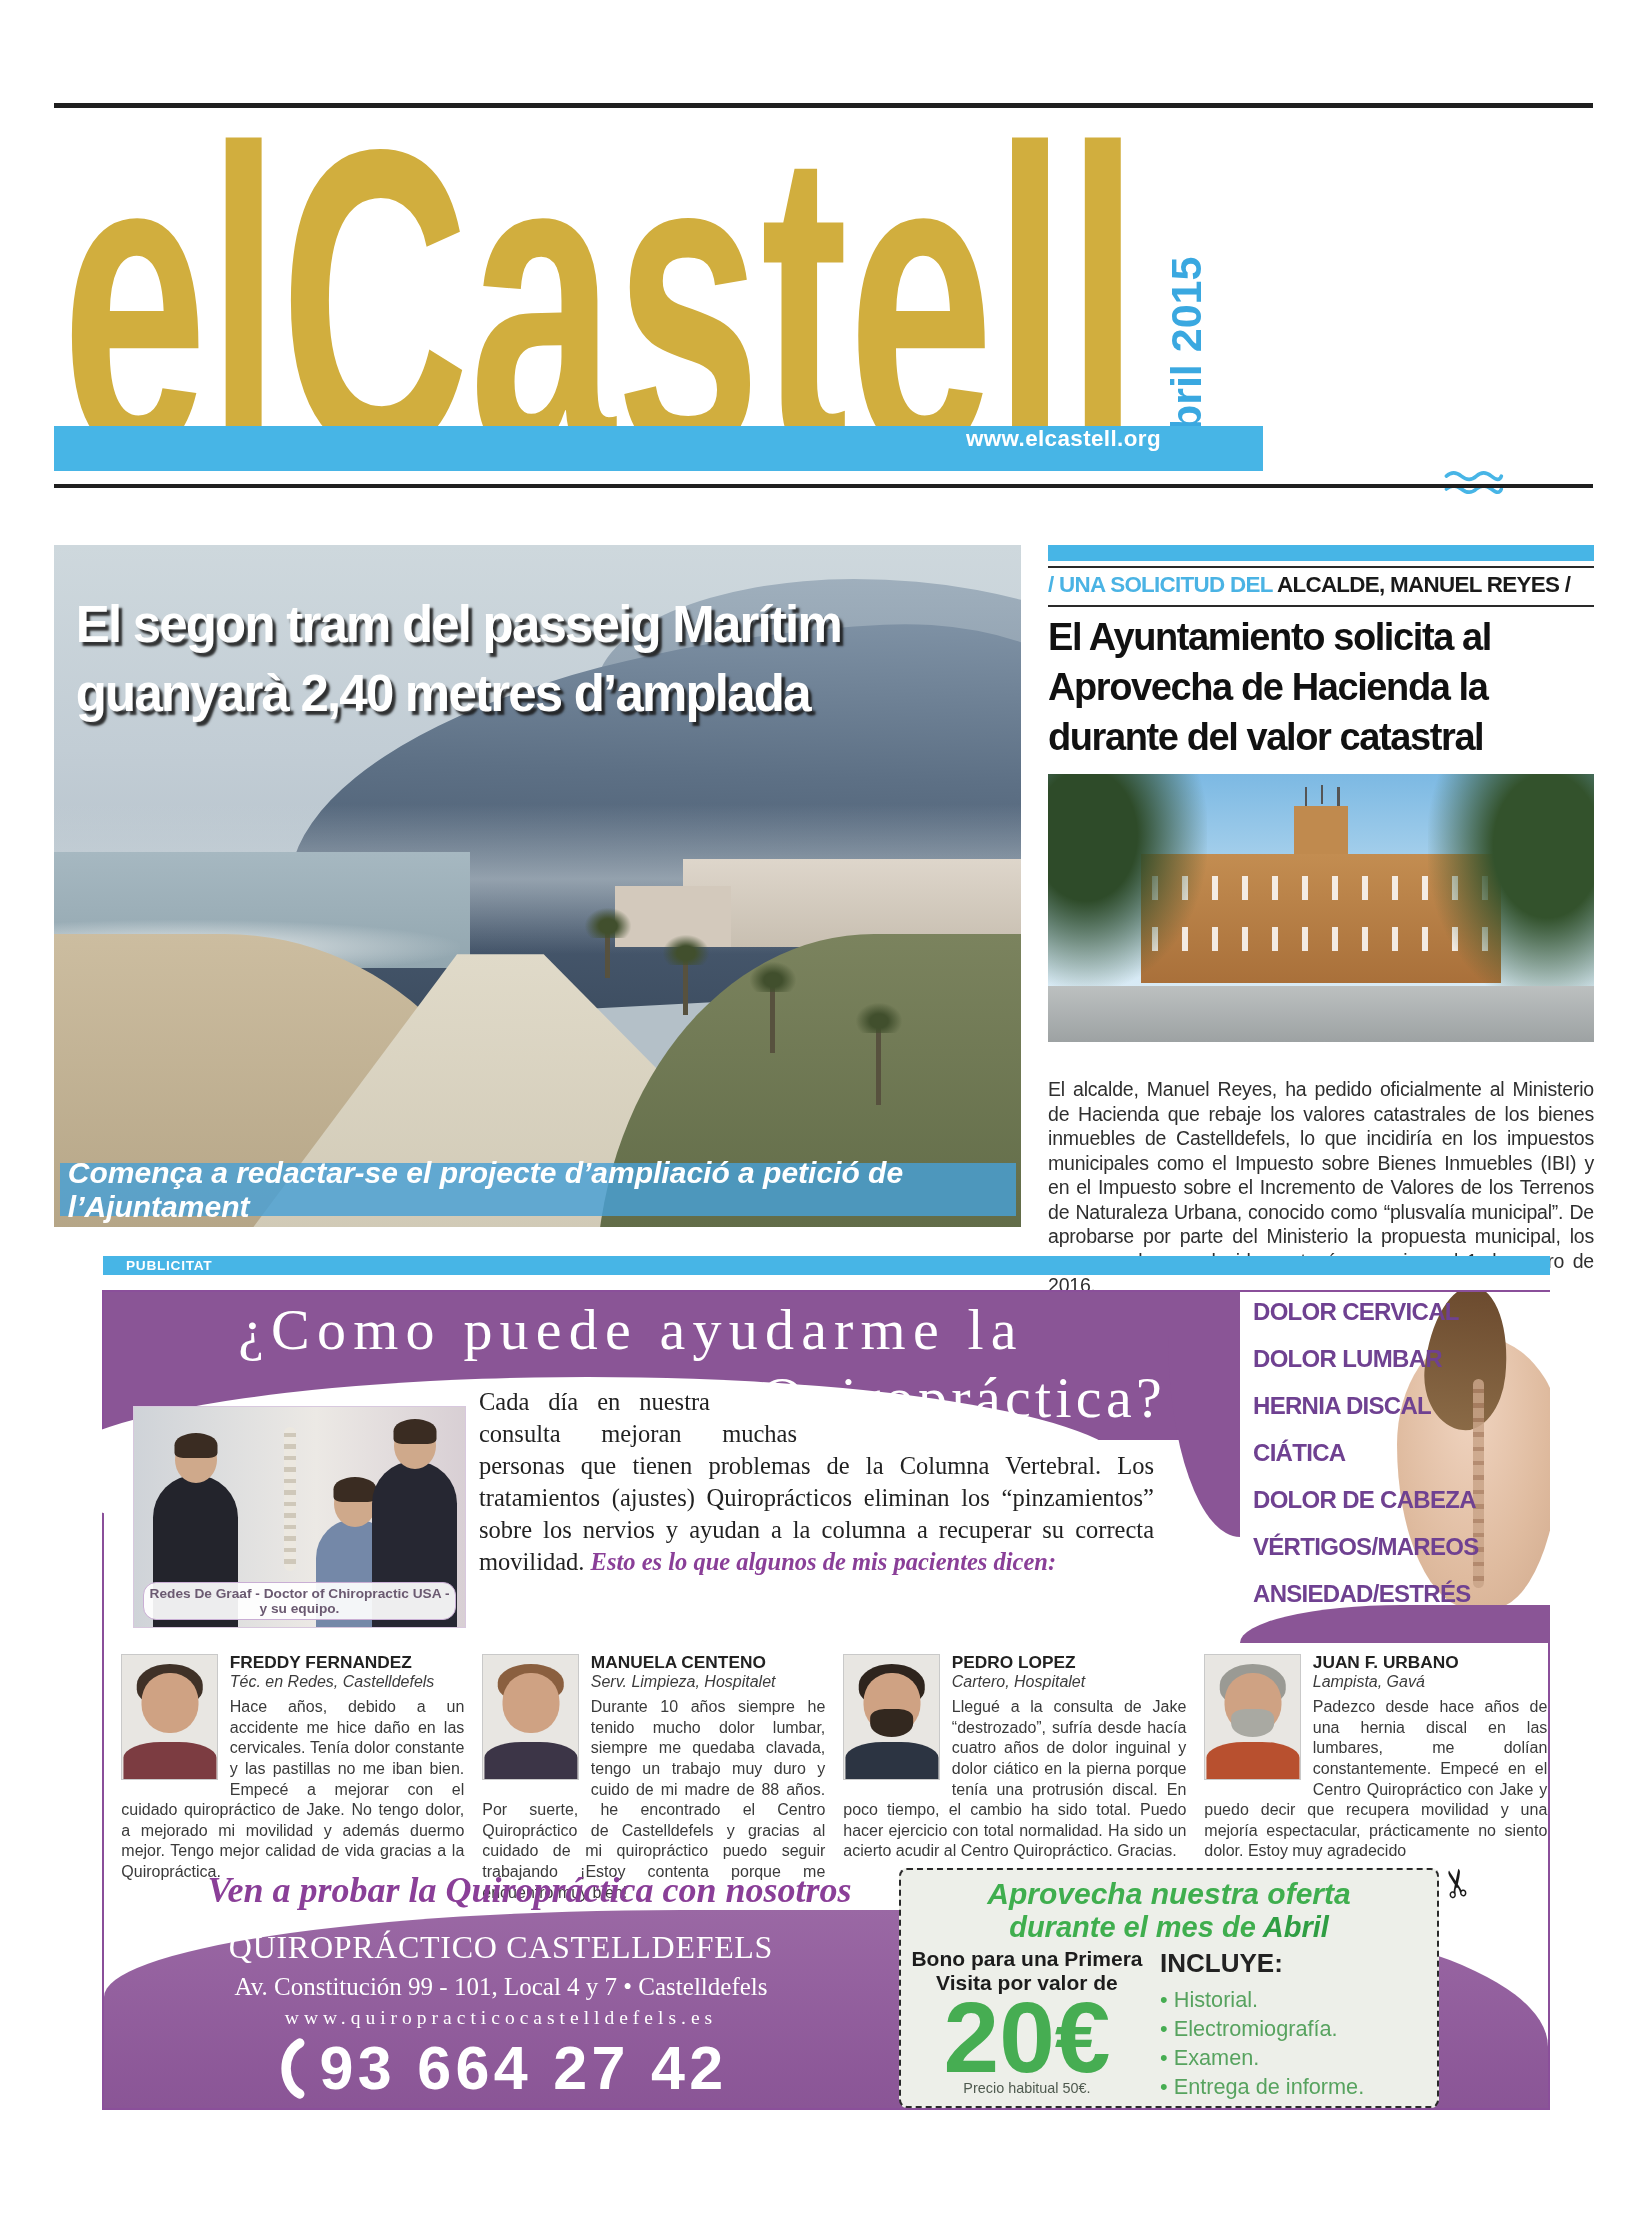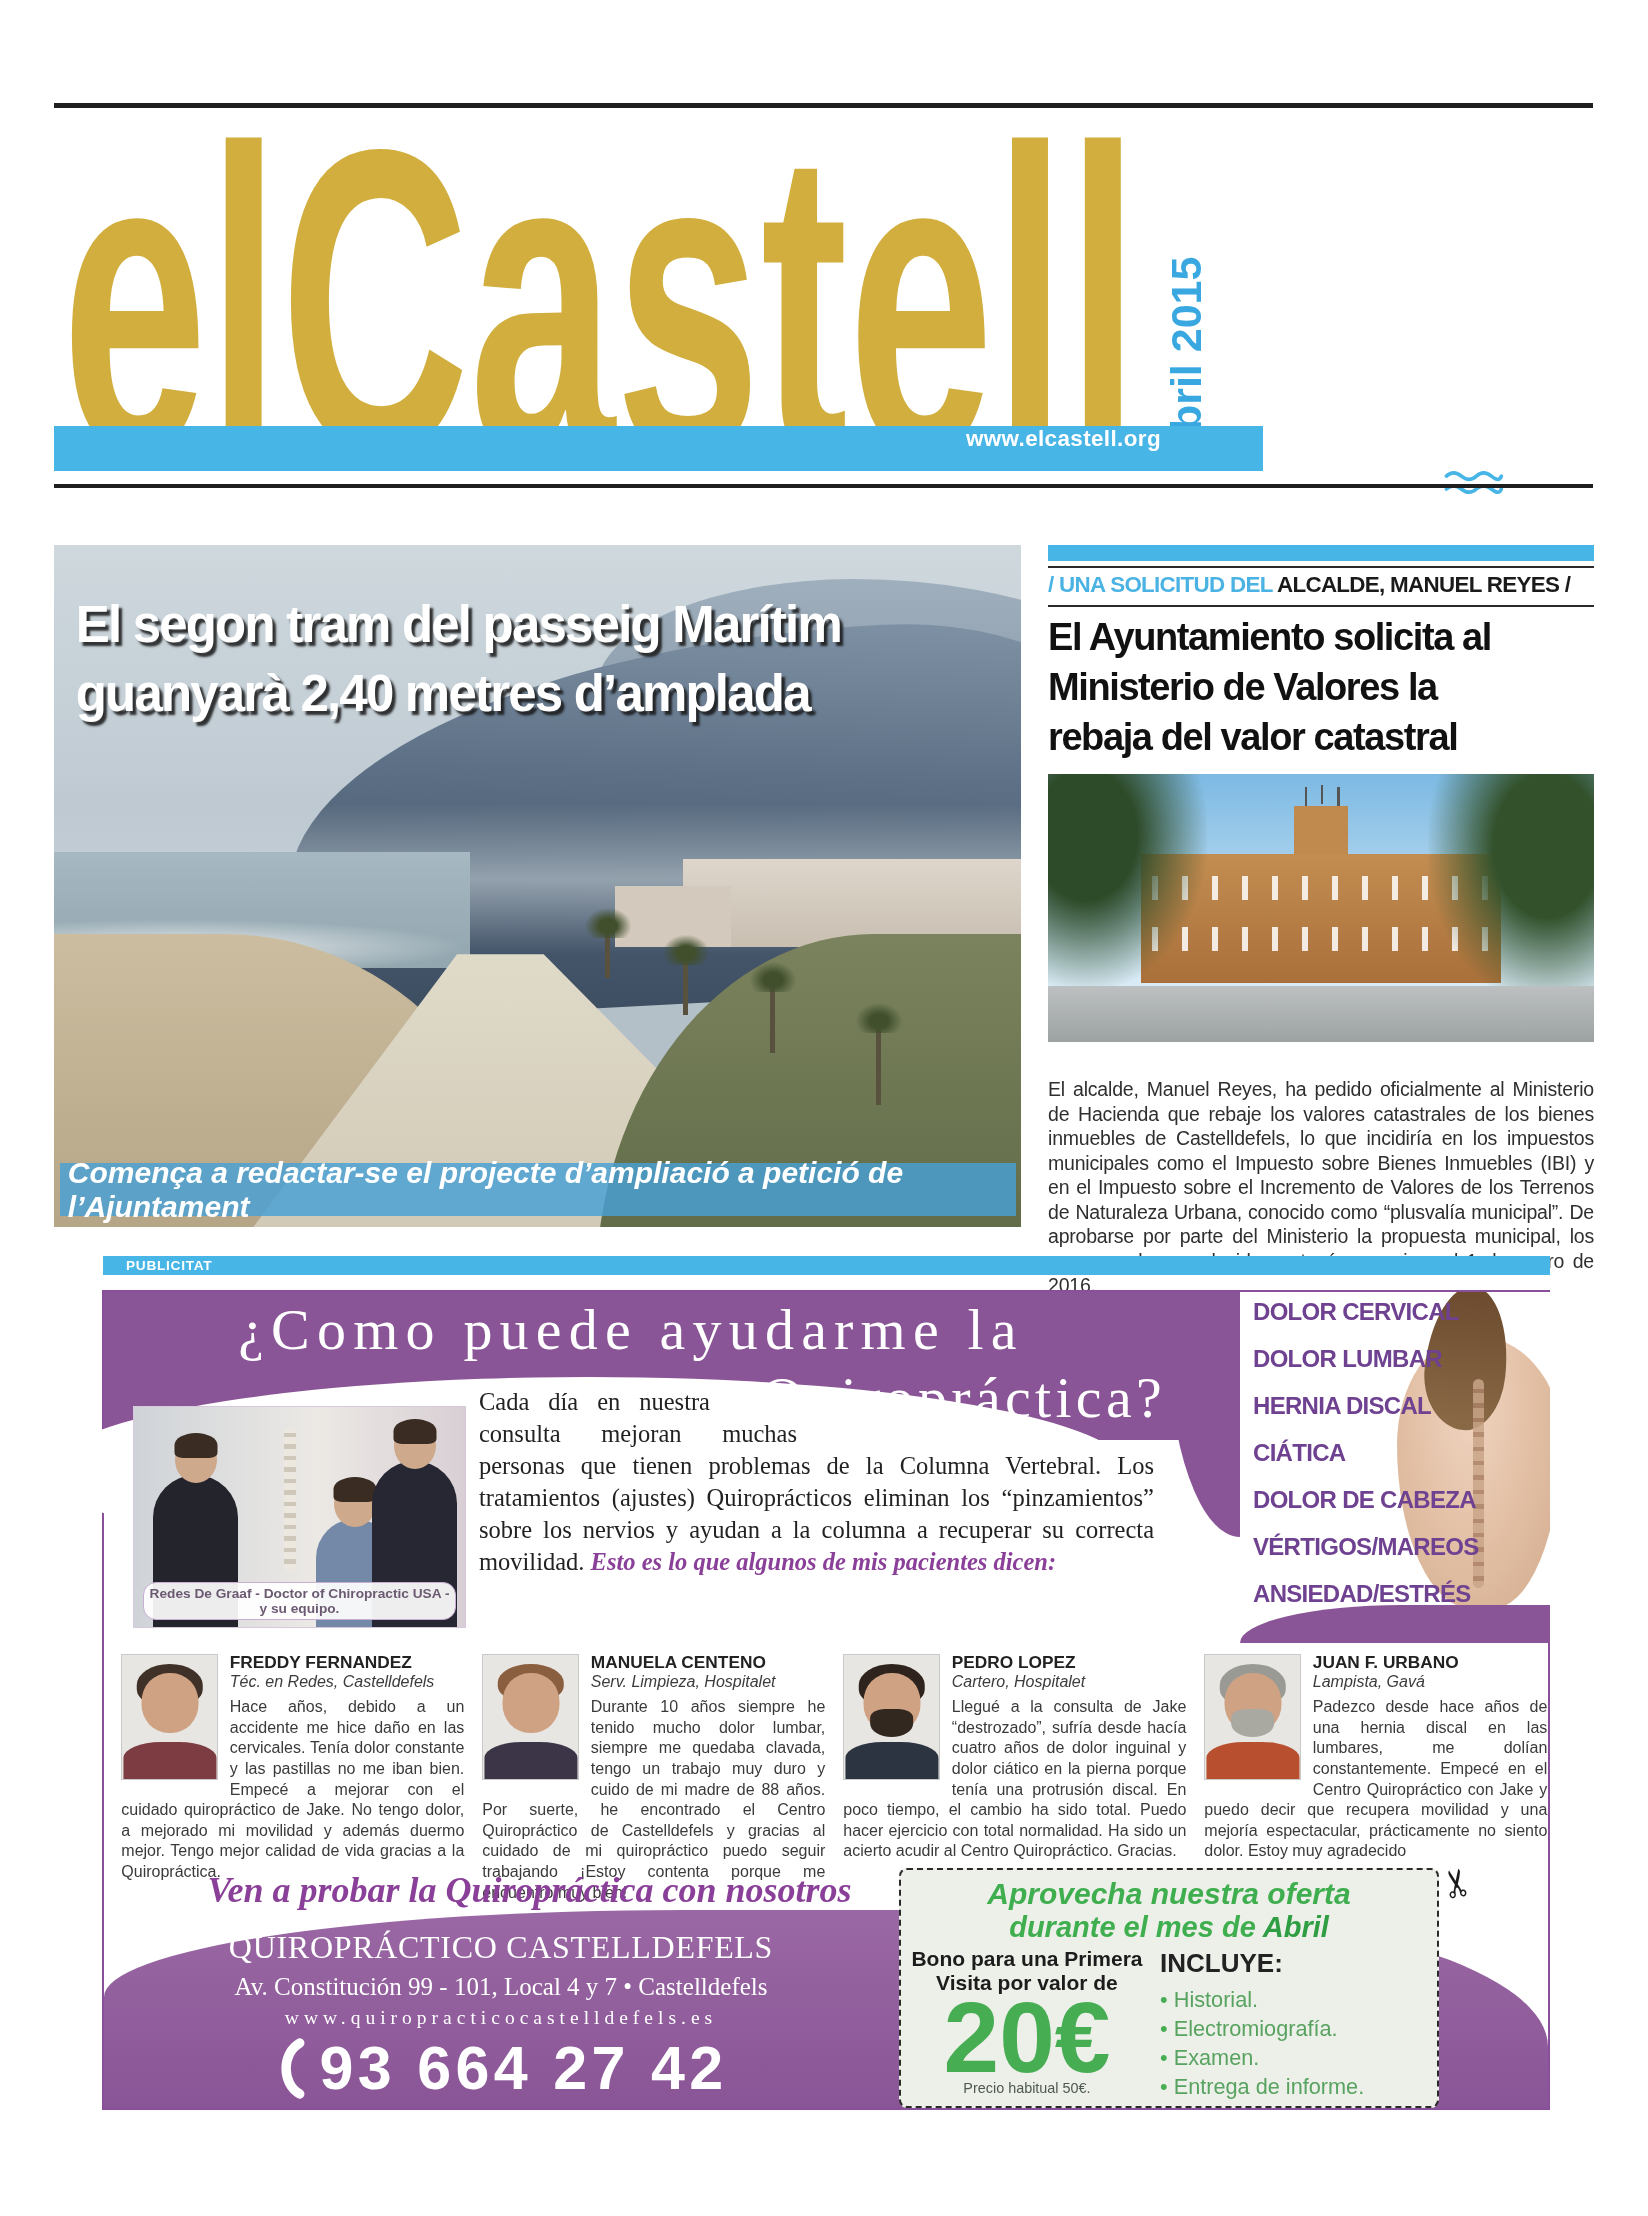--- a/index.html
+++ b/index.html
@@ -237,22 +237,22 @@
   </div>
 
   <div class="abs side-topbar"></div>
   <div class="abs side-rule1"></div>
   <div class="abs kicker">
     <span class="k-blue">/ UNA SOLICITUD DEL </span><span class="k-black">ALCALDE, MANUEL REYES /</span>
   </div>
   <div class="abs side-rule2"></div>
   <div class="abs side-headline">
     <div>El Ayuntamiento solicita al</div>
-    <div>Ministerio de Valores la</div>
-    <div>rebaja del valor catastral</div>
+    <div>Aprovecha de Hacienda la</div>
+    <div>durante del valor catastral</div>
   </div>
 
   <div class="abs townhall">
     <div class="th-tower"></div>
     <div class="th-flag" style="left:47%;top:5%;"></div>
     <div class="th-flag" style="left:50%;top:4%;"></div>
     <div class="th-flag" style="left:53%;top:5%;"></div>
     <div class="th-bldg"></div>
     <div class="th-win" style="top:38%;"></div>
     <div class="th-win" style="top:57%;"></div>

